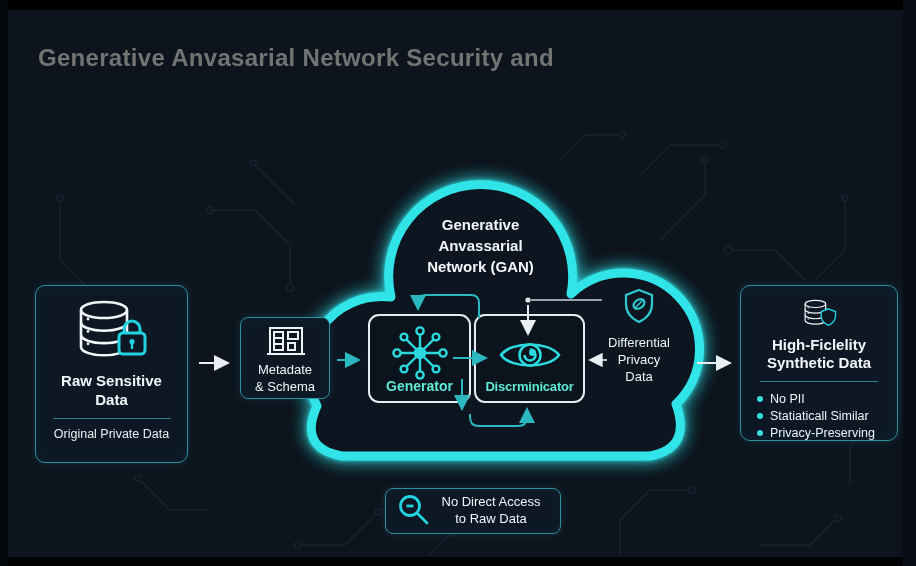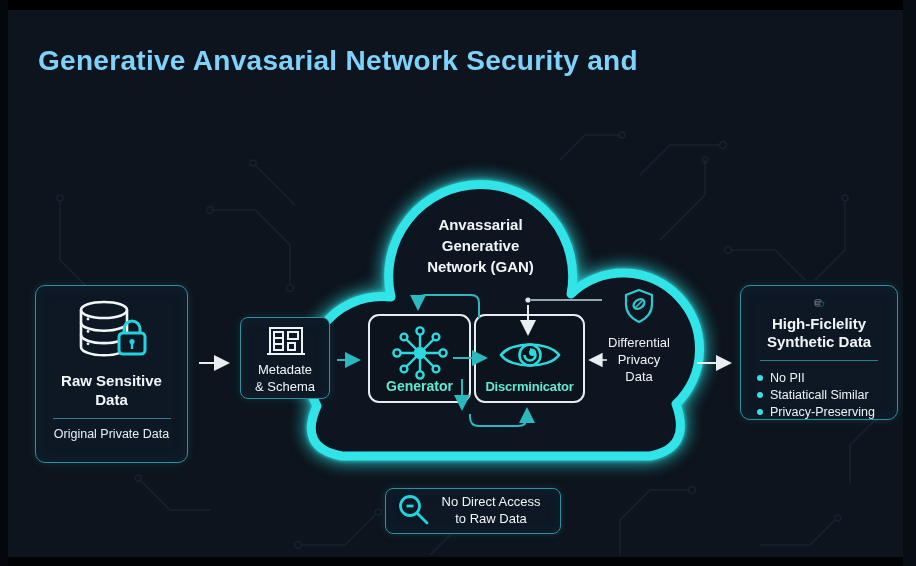--- a/index.html
+++ b/index.html
@@ -19,35 +19,35 @@
   .circuit{z-index:1;}
   .cloudlayer{z-index:2;}
   .cloud-path{
     fill:#0d1520;stroke:#31e4e8;stroke-width:9;stroke-linejoin:round;stroke-linecap:round;
     filter:drop-shadow(0 0 9px rgba(49,228,232,.55)) drop-shadow(0 0 2px rgba(49,228,232,.9));
   }
   .arrows{z-index:10;}
 
   .page-title{
     position:absolute;left:38px;top:42px;width:720px;z-index:5;
-    color:#7dd3fc;font-size:28px;font-weight:700;letter-spacing:.3px;line-height:1.36;
+    color:#737373;font-size:24px;font-weight:700;letter-spacing:.3px;line-height:1.36;
   }
 
   .node{position:absolute;box-sizing:border-box;z-index:6;border-radius:10px;}
   .teal-box{
     border:1.5px solid #2e8fa0;background:#0d1824;
     box-shadow:0 0 8px rgba(45,170,190,.18), inset 0 0 14px rgba(20,60,80,.25);
   }
   .white-box{
     border:2px solid #e6edf2;background:rgba(11,19,28,.55);border-radius:11px;
   }
   .centered{display:flex;flex-direction:column;align-items:center;text-align:center;}
 
   .raw-box{left:35px;top:285px;width:153px;height:178px;padding-top:13px;}
-  .syn-box{left:740px;top:285px;width:158px;height:135px;padding-top:13px;}
+  .syn-box{left:740px;top:285px;width:158px;height:156px;padding-top:13px;}
   .box-title{color:#f2f6f9;font-size:15px;font-weight:700;line-height:1.25;margin-top:7px;}
   .divider{width:118px;border-top:1.5px solid #2a7e8e;margin:8px auto 0;}
   .box-sub{color:#e8eef3;font-size:12.5px;margin-top:8px;}
 
   .bullets{margin-top:7px;align-self:flex-start;text-align:left;padding-left:16px;}
   .bullet-row{display:flex;align-items:center;margin-top:3px;}
   .bullet-dot{width:6px;height:6px;border-radius:50%;background:#35dfe3;margin-right:7px;flex:0 0 auto;}
   .bullet-label{color:#eef3f6;font-size:12.5px;}
 
   .meta-box{left:240px;top:317px;width:90px;height:82px;padding-top:8px;border-radius:8px;}
@@ -117,22 +117,22 @@
 
 <svg class="layer cloudlayer" viewBox="0 0 916 566">
   <path class="cloud-path" d="M 342 456 Q 298 448 317 406 A 74 74 0 0 1 391 297 A 92 92 0 1 1 571 294 A 76 76 0 0 1 676 404 Q 692 448 650 456 L 342 456 Z"></path>
 </svg>
 
 <div class="page-title">
   <div>Generative Anvasarial Network Security and</div>
 </div>
 
 <div class="cloud-label">
+  <div>Generative</div>
   <div>Anvassarial</div>
-  <div>Generative</div>
   <div>Network (GAN)</div>
 </div>
 
 <div class="node teal-box centered raw-box">
   <svg width="78" height="66" viewBox="0 0 78 66">
     <g stroke="#f2f6f9" stroke-width="2.6" fill="none">
       <ellipse cx="31" cy="11" rx="23" ry="8"></ellipse>
       <path d="M8 11 V48 c0 4.6 10.3 8.3 23 8.3 s23 -3.7 23 -8.3 V11"></path>
       <path d="M8 23.4 c0 4.6 10.3 8.3 23 8.3 s23 -3.7 23 -8.3"></path>
       <path d="M8 35.8 c0 4.6 10.3 8.3 23 8.3 s23 -3.7 23 -8.3"></path>

